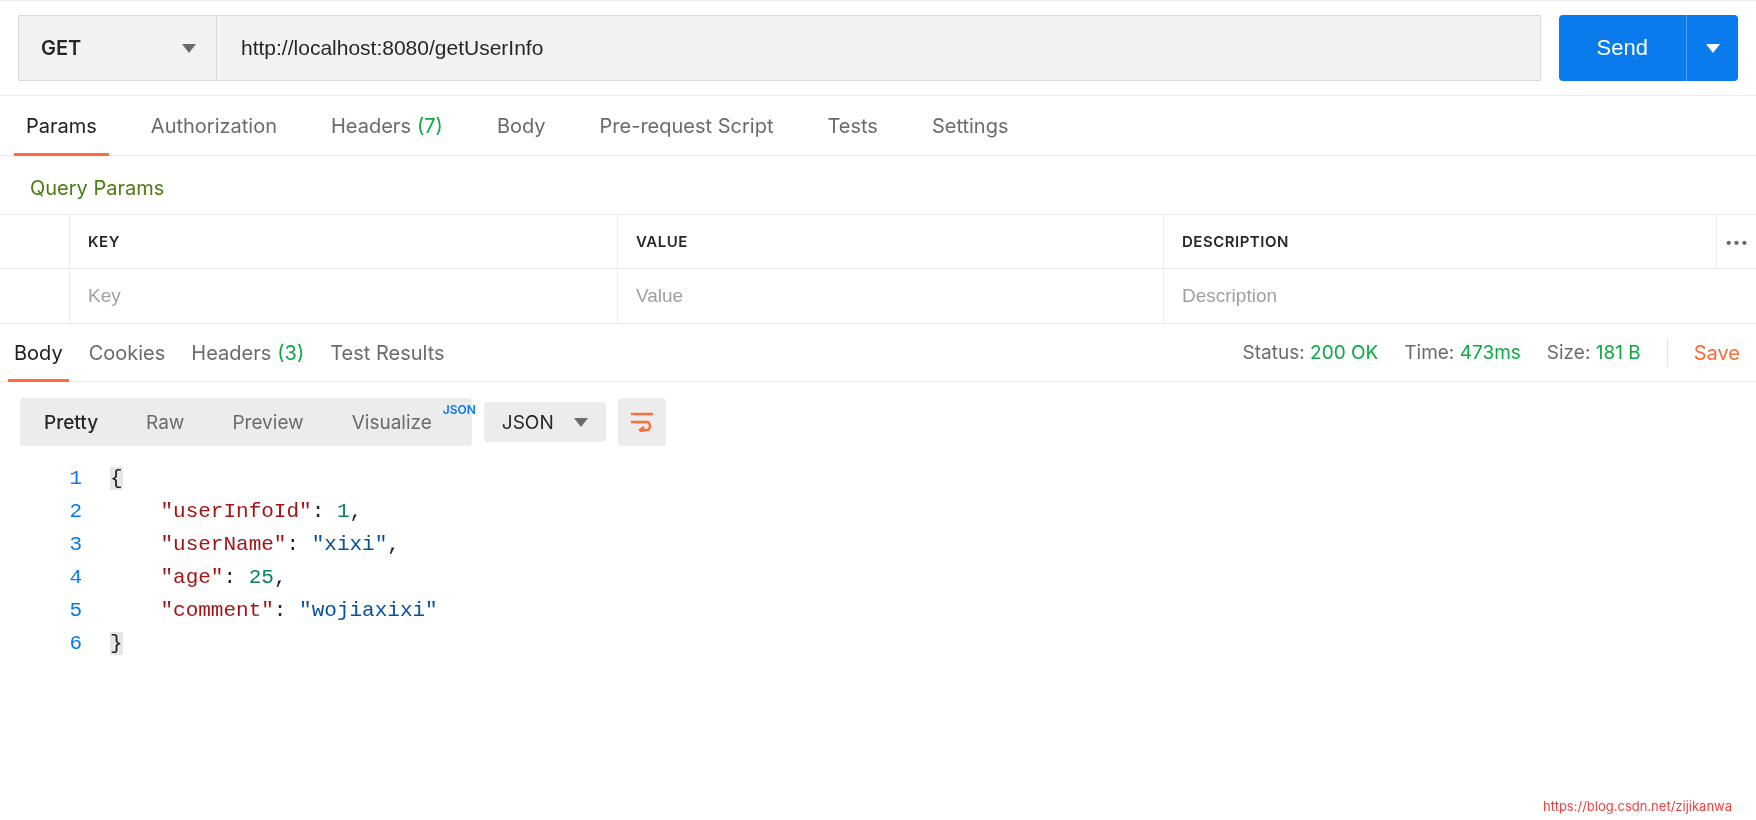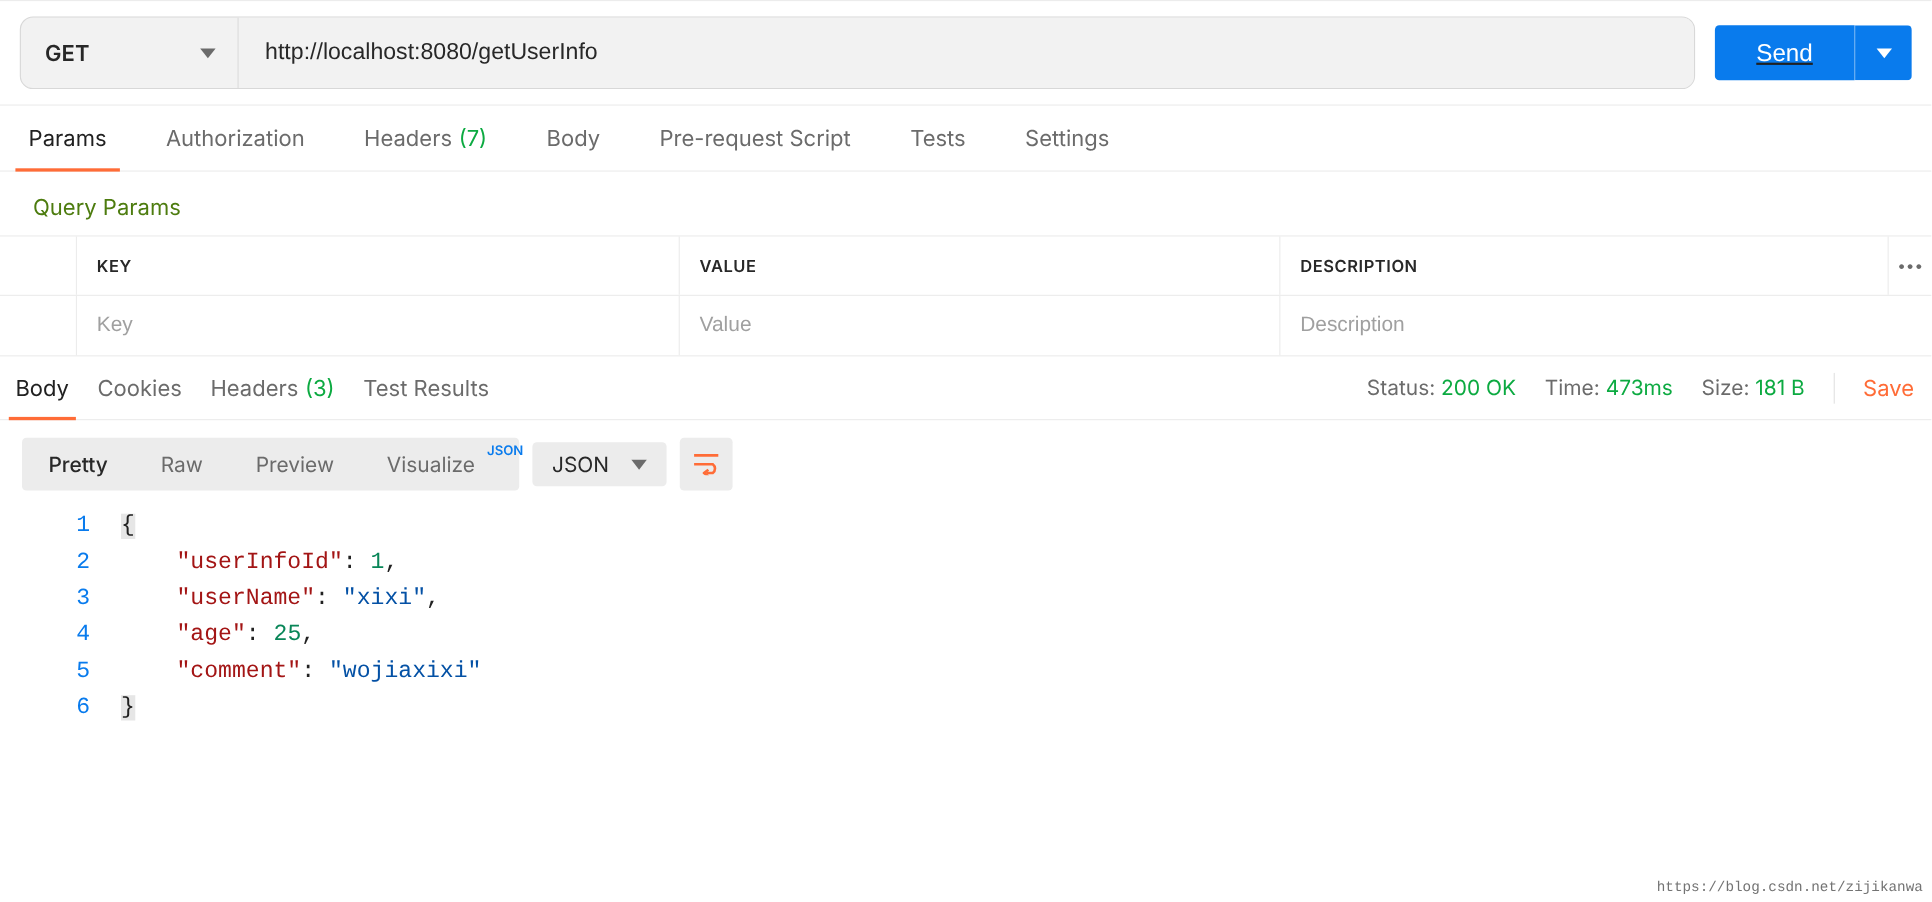--- a/index.html
+++ b/index.html
@@ -16,21 +16,21 @@
     padding: 14px 18px 14px 18px;
     gap: 18px;
     border-top: 1px solid #ececec;
     border-bottom: 1px solid #ececec;
     background: #ffffff;
   }
   .method-url {
     display: flex;
     flex: 1;
     border: 1px solid #d8d8d8;
-    border-radius: 12px;
+    border-radius: 1px;
     background: #f2f2f2;
     overflow: hidden;
     height: 66px;
   }
   .method-select {
     display: flex;
     align-items: center;
     justify-content: space-between;
     width: 198px;
     padding: 0 20px 0 22px;
@@ -50,22 +50,21 @@
     flex: 1;
     border: none;
     outline: none;
     background: #f2f2f2;
     padding: 0 24px;
     font-size: 21px;
     color: #282828;
   }
   .send-group {
     display: flex;
-    height: 50px;
-    text-decoration: underline;
+    height: 66px;
   }
   .send-btn {
     background: #097bed;
     color: #fff;
     border: none;
     font-size: 22px;
     font-weight: 500;
     padding: 0 38px;
     border-radius: 4px 0 0 4px;
     cursor: pointer;
@@ -264,26 +263,25 @@
   }
   .code { flex:1; white-space:pre; color:#212121; }
   .tok-brace { color:#212121; background:#e6e6e6; }
   .tok-key { color:#a31515; }
   .tok-num { color:#098658; }
   .tok-str { color:#0451a5; }
   .tok-punct { color:#212121; }
 
   .watermark {
     position:absolute;
-    right:8px;
+    right:24px;
     bottom:6px;
     font-size:13px;
-    color:#737373;
+    color:#ef4444;
     user-select:none;
-    font-family:Liberation Mono, monospace;
   }
   .root { position:relative; width:1756px; height:820px; overflow:hidden; }
 </style>
 </head>
 <body>
 
 <div class="root">
 
   <div class="request-bar">
     <div class="method-url">

